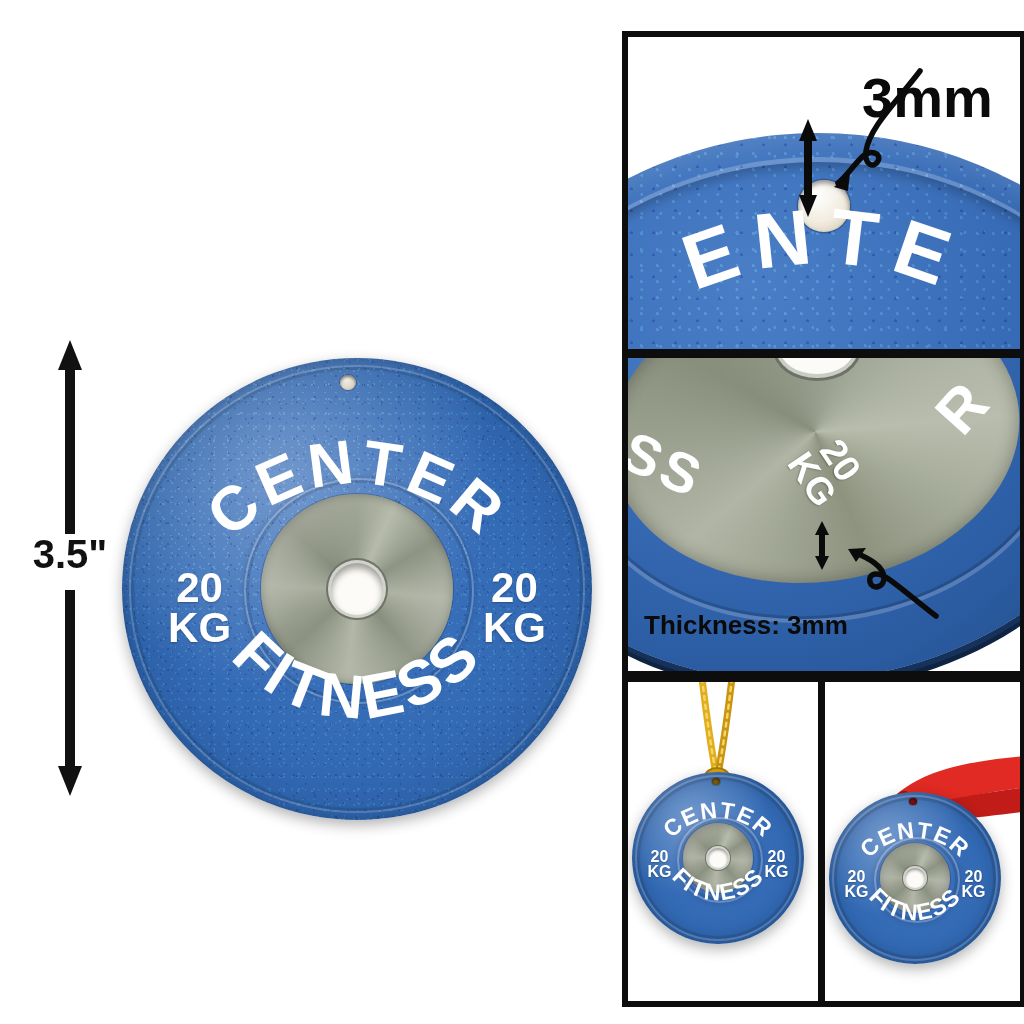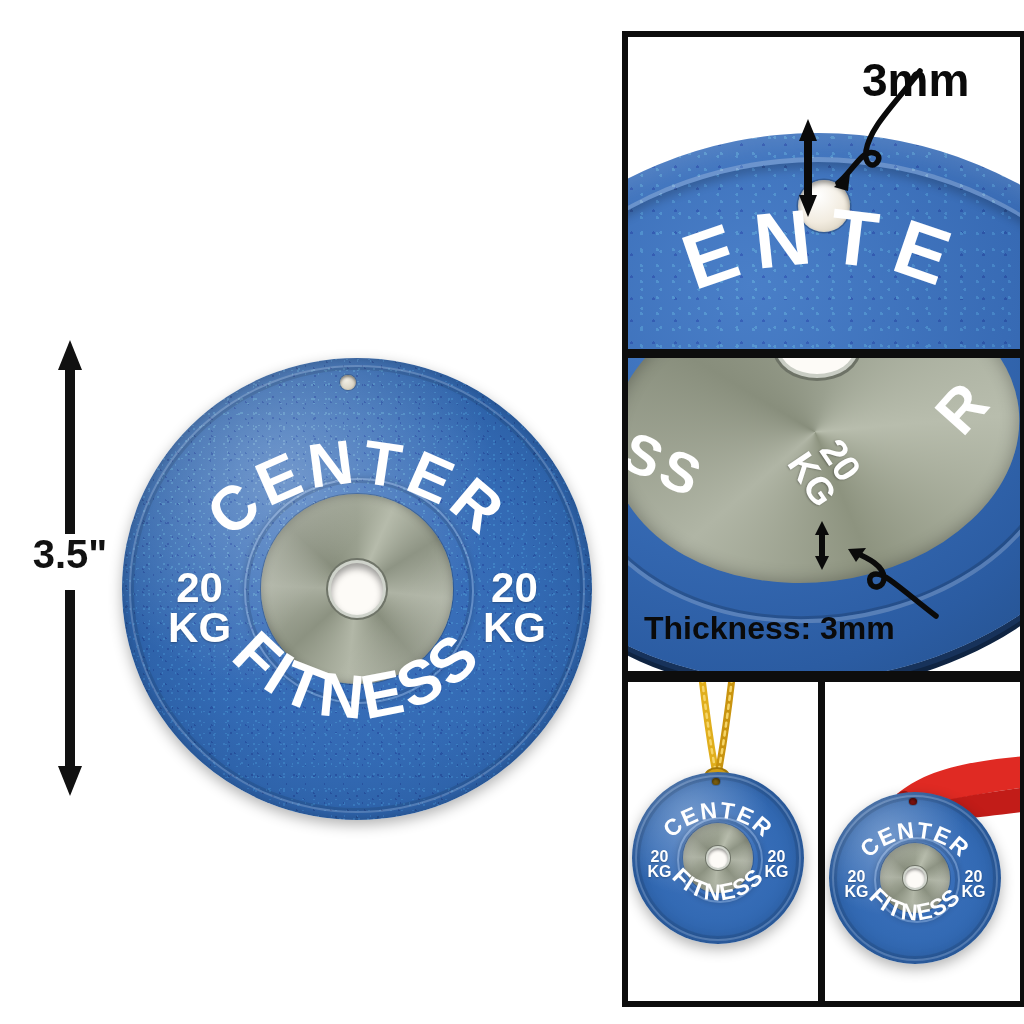--- a/index.html
+++ b/index.html
@@ -228,21 +228,21 @@
         <polygon points="30,2 39,24 21,24" fill="#0a0a0a"></polygon>
         <rect x="26" y="20" width="8" height="58" fill="#0a0a0a"></rect>
         <polygon points="30,100 39,78 21,78" fill="#0a0a0a"></polygon>
       </svg>
 
       <svg style="position:absolute;left:180px;top:28px;width:200px;height:140px;overflow:visible;">
         <path d="M 112,6 C 86,40 62,62 58,86 C 56,100 66,104 70,96 C 74,88 62,84 54,92 C 44,102 38,112 30,118" stroke="#0a0a0a" stroke-width="5.5" fill="none" stroke-linecap="round"></path>
         <polygon points="26,122 42,108 40,126" fill="#0a0a0a"></polygon>
       </svg>
     </div>
-    <div class="callout" style="left:234px;top:16px;font-size:46px;">3mm</div>
+    <div class="callout" style="left:234px;top:28px;font-size:56px;">3mm</div>
   </div>
 
   <div class="panel" style="left:622px;top:352px;width:392px;height:313px;">
     <div class="photo">
 
       <div style="position:absolute;left:-132px;top:-148px;width:640px;height:470px;border-radius:50%;
                   transform:rotate(-7deg);
                   background:radial-gradient(ellipse at 40% 22%, #4b81cb 0%, #366AB4 38%, #2B5CA2 68%, #214A81 100%);
                   box-shadow:0 8px 0 -2px #17325a, 0 14px 0 -3px #0f2442;"></div>
 
@@ -282,21 +282,21 @@
         <polygon points="14,1 21,15 7,15" fill="#0a0a0a"></polygon>
         <rect x="11" y="12" width="6" height="26" fill="#0a0a0a"></rect>
         <polygon points="14,50 21,36 7,36" fill="#0a0a0a"></polygon>
       </svg>
 
       <svg style="position:absolute;left:196px;top:160px;width:130px;height:110px;overflow:visible;">
         <path d="M 112,98 C 96,86 80,72 66,62 C 52,52 44,56 46,64 C 48,72 60,70 60,60 C 60,48 44,40 30,34" stroke="#0a0a0a" stroke-width="5.5" fill="none" stroke-linecap="round"></path>
         <polygon points="24,31 42,30 32,44" fill="#0a0a0a"></polygon>
       </svg>
     </div>
-    <div class="callout" style="left:16px;top:252px;font-size:32px;">Thickness: 3mm</div>
+    <div class="callout" style="left:16px;top:252px;font-size:26px;">Thickness: 3mm</div>
   </div>
 
   <div class="panel" style="left:622px;top:676px;width:190px;height:319px;">
     <div class="photo">
 
       <svg class="cord-gold" style="left:0;top:0;width:190px;height:130px;overflow:visible;">
         <path d="M 74,-4 C 78,30 82,60 88,92" stroke="#E0AE1C" stroke-width="7" fill="none" stroke-linecap="round"></path>
         <path d="M 104,-4 C 100,30 96,60 90,92" stroke="#C9940F" stroke-width="7" fill="none" stroke-linecap="round"></path>
         <path d="M 74,-4 C 78,30 82,60 88,92" stroke="#F5D468" stroke-width="2.5" fill="none" stroke-dasharray="4 5" stroke-linecap="round"></path>
         <path d="M 104,-4 C 100,30 96,60 90,92" stroke="#F5D468" stroke-width="2.5" fill="none" stroke-dasharray="4 5" stroke-linecap="round"></path>

